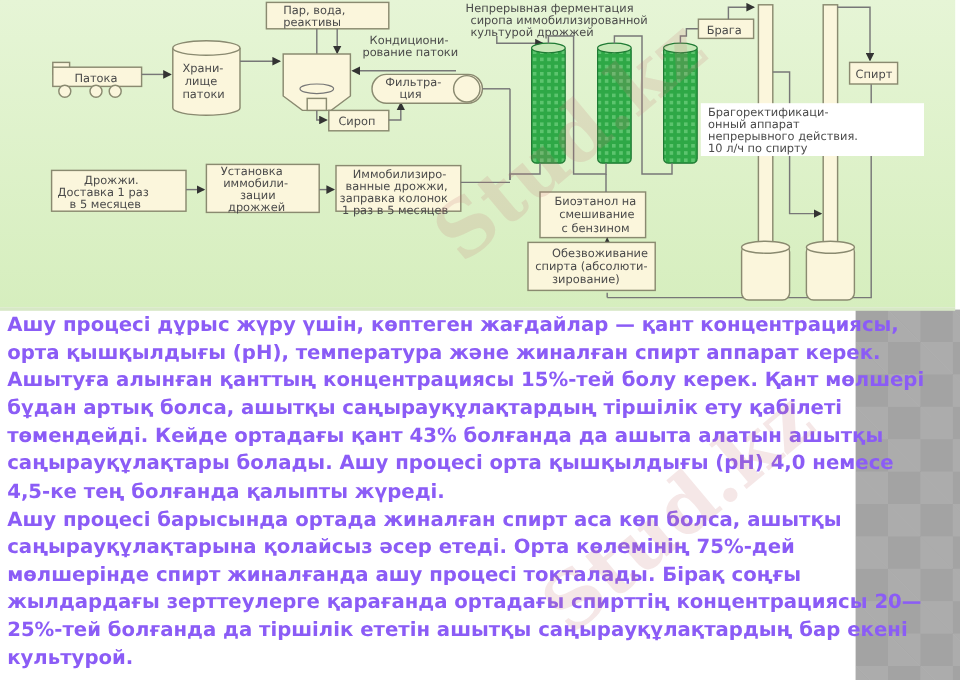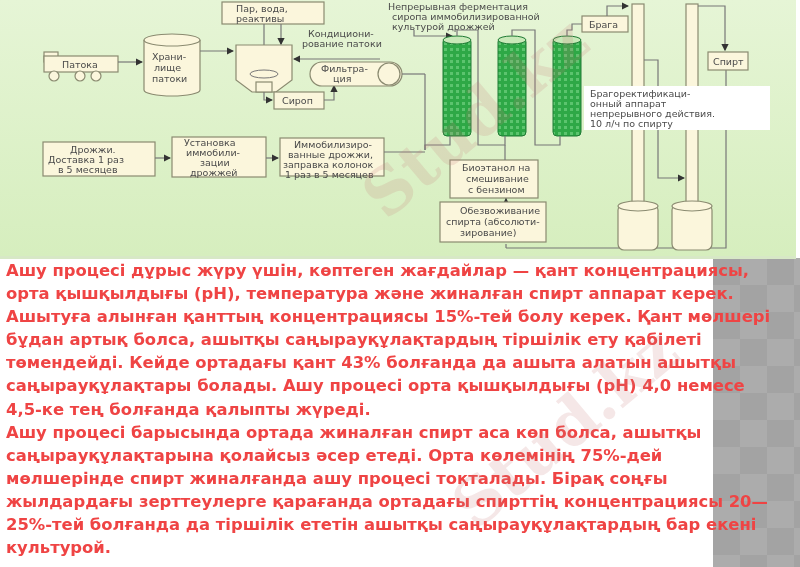--- a/index.html
+++ b/index.html
@@ -10,21 +10,21 @@
       linear-gradient(45deg, rgba(255,255,255,0.10) 25%, transparent 25%, transparent 75%, rgba(255,255,255,0.10) 75%),
       linear-gradient(45deg, rgba(255,255,255,0.10) 25%, transparent 25%, transparent 75%, rgba(255,255,255,0.10) 75%);
     background-size:54px 54px; background-position:0 0, 27px 27px; }
   .diagram { position:absolute; left:0; top:0; width:796px; height:256px;
     background:linear-gradient(180deg,#e6f5d6 0%, #d6eebe 100%); border-bottom:3px solid #d7e8c6; }
   .diagram svg { position:absolute; left:0; top:0; }
   .box { fill:#fbf6dc; stroke:#8a8a70; stroke-width:1.2; }
   .line { stroke:#777; stroke-width:1.2; fill:none; }
   .lbl { font-family:"DejaVu Sans", sans-serif; font-size:9.5px; fill:#4a4a4a; }
   .text-area { position:absolute; left:6px; top:259px; width:790px; font-family:"DejaVu Sans", sans-serif;
-    font-size:16.4px; line-height:23.1px; font-weight:bold; color:#ef4444; }
+    font-size:16.4px; line-height:23.1px; font-weight:bold; color:#8b5cf6; }
   .text-area p { margin:0; white-space:nowrap; }
   .wm { position:absolute; font-family:"DejaVu Serif", serif; font-size:64px; color:rgba(200,120,120,0.18); transform:rotate(-40deg); white-space:nowrap; pointer-events:none; font-weight:bold; }
 </style>
 </head>
 <body>
 
 <div class="right-panel"></div>
 
 <div class="diagram">
   <svg width="796" height="256" viewBox="0 0 796 256">

